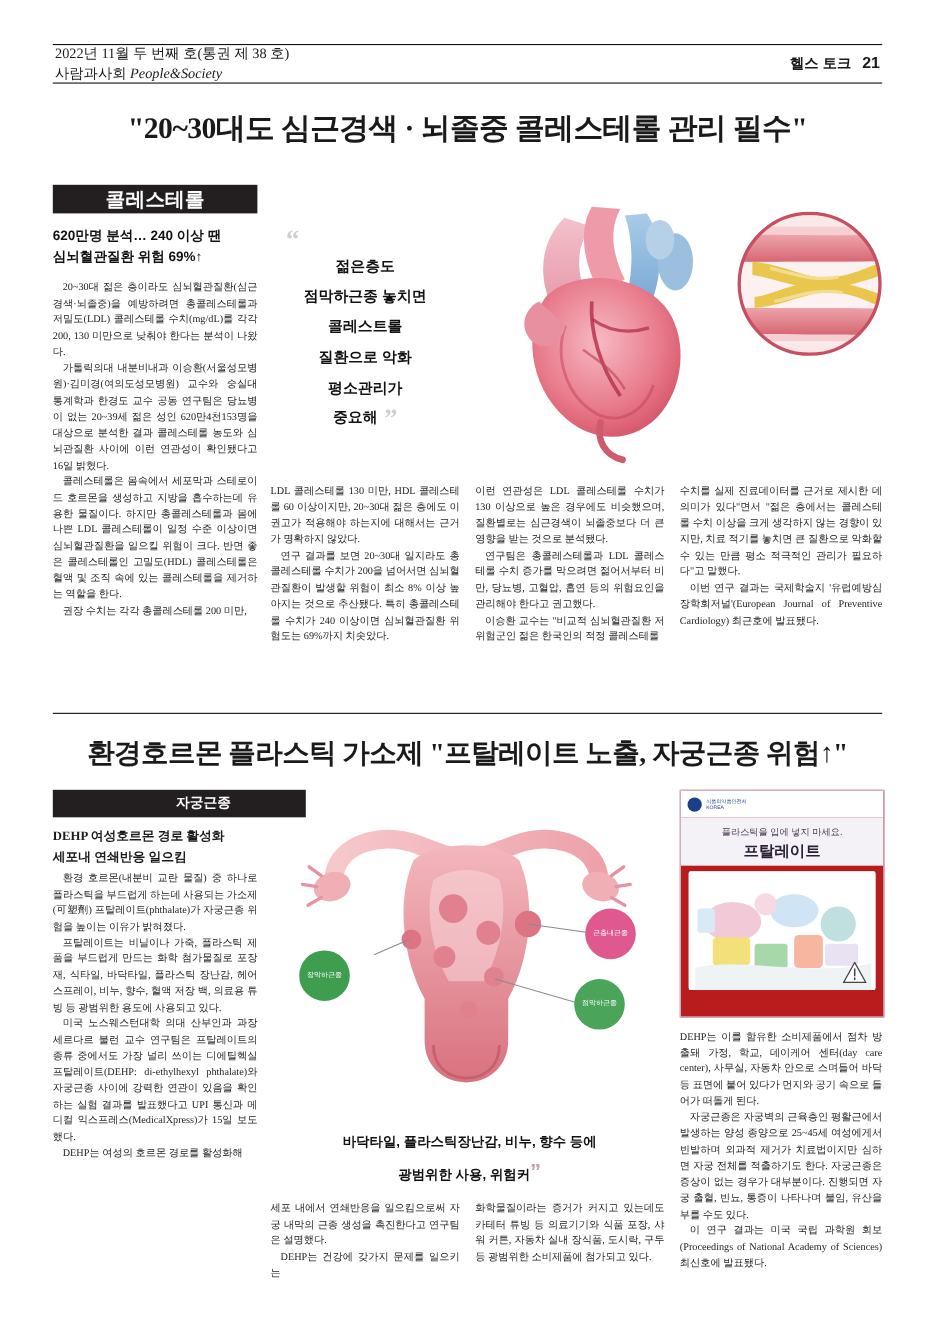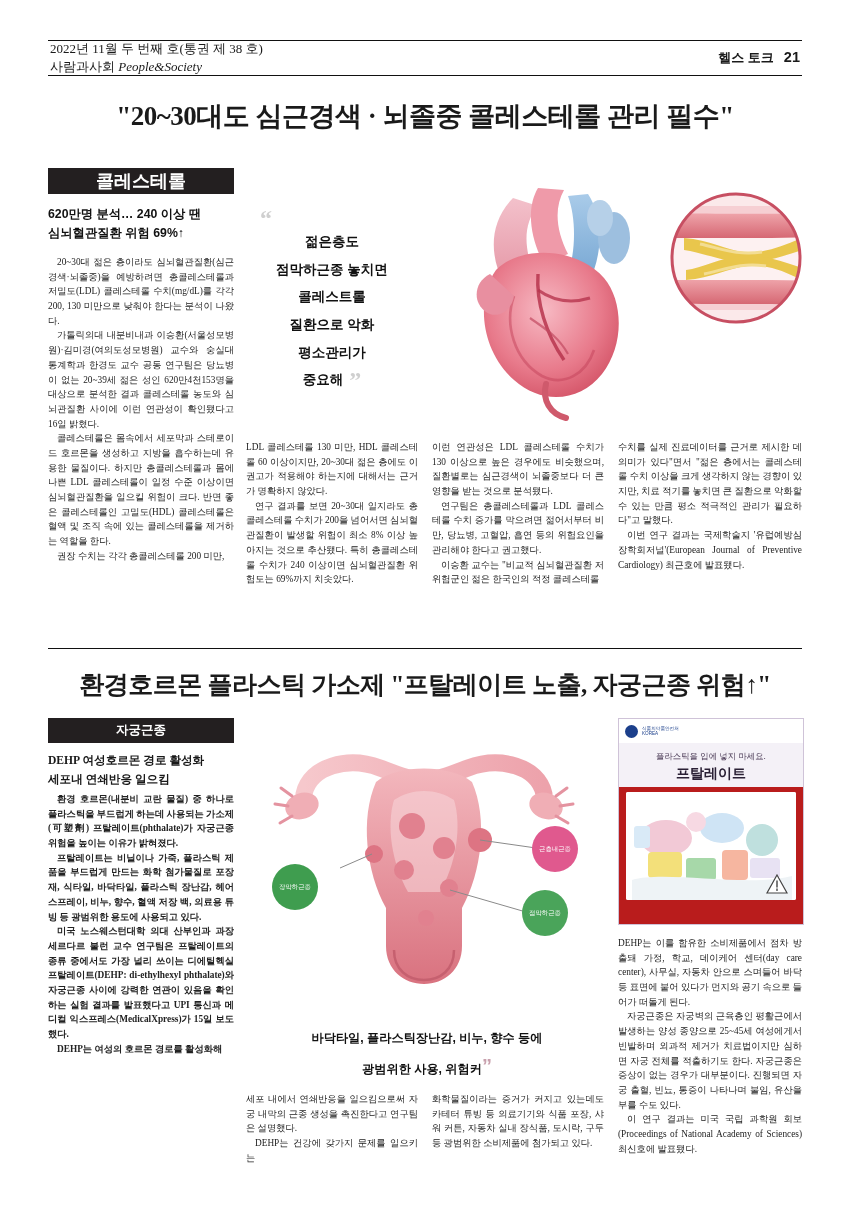--- a/index.html
+++ b/index.html
@@ -17,21 +17,21 @@
   
   .masthead{
     position:absolute;left:48px;top:40px;width:754px;
     border-top:1.6px solid #111;border-bottom:1.6px solid #111;
     height:34px;
     display:flex;align-items:center;justify-content:space-between;
   }
   .masthead-left{font-size:13px;line-height:1.35;padding-left:2px;font-family:Liberation Serif, serif;}
   .masthead-left .l2{font-style:italic;}
   .masthead-left .l2 .kr{font-style:normal;}
-  .masthead-right{display:flex;align-items:flex-start;gap:10px;padding-right:2px;}
+  .masthead-right{display:flex;align-items:center;gap:10px;padding-right:2px;}
   .masthead-right .sec{font-family:"Liberation Sans",sans-serif;font-weight:bold;font-size:13px;}
   .masthead-right .pg{font-family:"Liberation Sans",sans-serif;font-weight:bold;font-size:14.5px;}
 
   
   .headline1{
     position:absolute;left:48px;top:98px;width:754px;
     text-align:center;font-size:27px;font-weight:bold;letter-spacing:-0.5px;
     font-family:"Liberation Serif",serif;
   }
   .kicker{
@@ -79,27 +79,27 @@
 
   
   .headline2{
     position:absolute;left:48px;top:668px;width:754px;
     text-align:center;font-size:25px;font-weight:bold;letter-spacing:-0.5px;
   }
   .kicker2{
     position:absolute;left:48px;top:718px;width:186px;height:25px;
     background:#231f20;color:#fff;
     font-family:"Liberation Sans",sans-serif;font-weight:bold;font-size:12.5px;
-    display:flex;align-items:center;justify-content:center;
+    display:flex;align-items:center;justify-content:center;padding-left:44px;
   }
   .subhead2{
     position:absolute;left:48px;top:752px;width:192px;
     font-family:Liberation Serif, serif;font-weight:bold;font-size:11.6px;line-height:1.6;
   }
-  #a2c1{left:48px;top:792px;width:186px;font-weight:bold;}
+  #a2c1{left:48px;top:792px;width:186px;}
   #a2c2{left:246px;top:1092px;width:172px;}
   #a2c3{left:432px;top:1092px;width:172px;}
   #a2c4{left:618px;top:936px;width:184px;}
 
   .pullquote2{
     position:absolute;left:252px;top:1028px;width:350px;text-align:center;
     font-family:"Liberation Sans",sans-serif;font-weight:bold;font-size:12.2px;line-height:1.75;
     color:#111;
   }
   .pullquote2 .qm{color:#c8a0ad;font-size:20px;}

